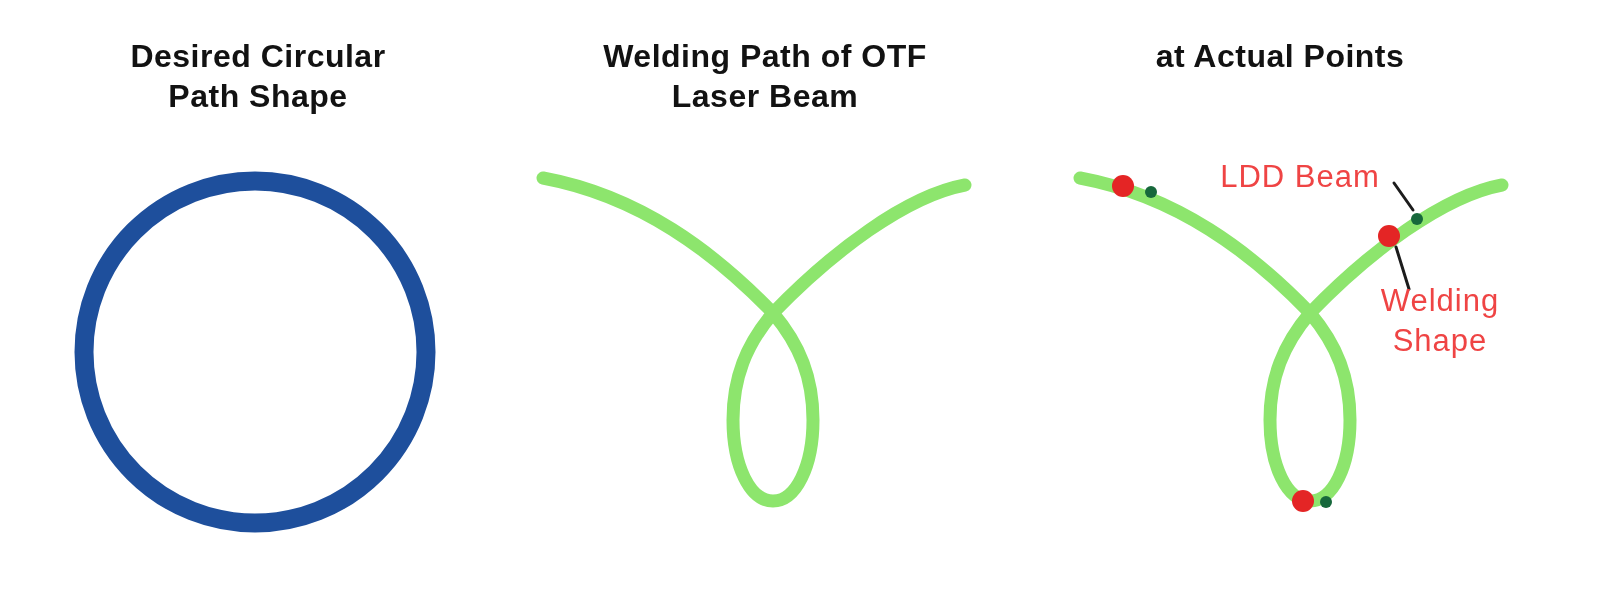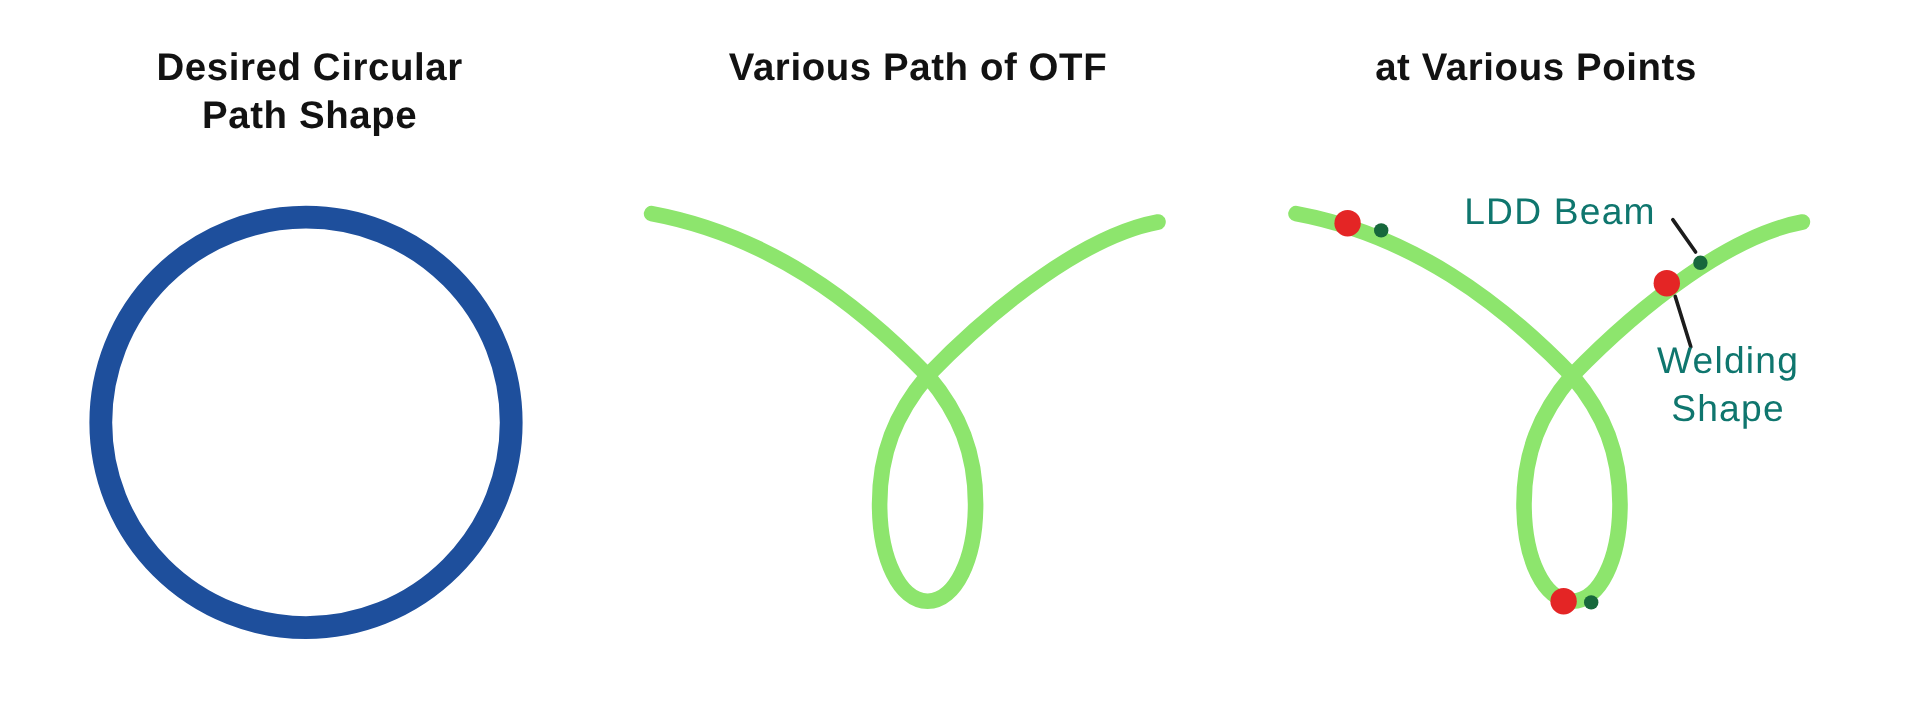--- a/index.html
+++ b/index.html
@@ -33,21 +33,21 @@
   }
   .panel-title span { display: block; }
   .annotation-label {
     position: absolute;
     transform: translateX(-50%);
     text-align: center;
     font-size: 31px;
     font-weight: 400;
     line-height: 40px;
     letter-spacing: 1px;
-    color: #0f766e;
+    color: #ef4444;
     white-space: nowrap;
   }
   .annotation-label span { display: block; margin-left: 20px; }
 </style>
 </head>
 <body>
 
 <div class="stage">
 
   <svg class="diagram-svg" width="1600" height="601" viewBox="0 0 1600 601">
@@ -73,25 +73,26 @@
       <circle cx="1326" cy="502" r="6" fill="#17683c"></circle>
     </g>
   </svg>
 
   <div class="panel-title" style="left:258px; top:36px;">
     <span>Desired Circular</span>
     <span>Path Shape</span>
   </div>
 
   <div class="panel-title" style="left:765px; top:36px;">
-    <span>Various Path of OTF</span>
+    <span>Welding Path of OTF</span>
+    <span>Laser Beam</span>
   </div>
 
   <div class="panel-title" style="left:1280px; top:36px;">
-    <span>at Various Points</span>
+    <span>at Actual Points</span>
   </div>
 
   <div class="annotation-label" style="left:1300px; top:157px;">LDD Beam</div>
 
   <div class="annotation-label" style="left:1430px; top:281px;">
     <span>Welding</span>
     <span>Shape</span>
   </div>
 
 </div>

